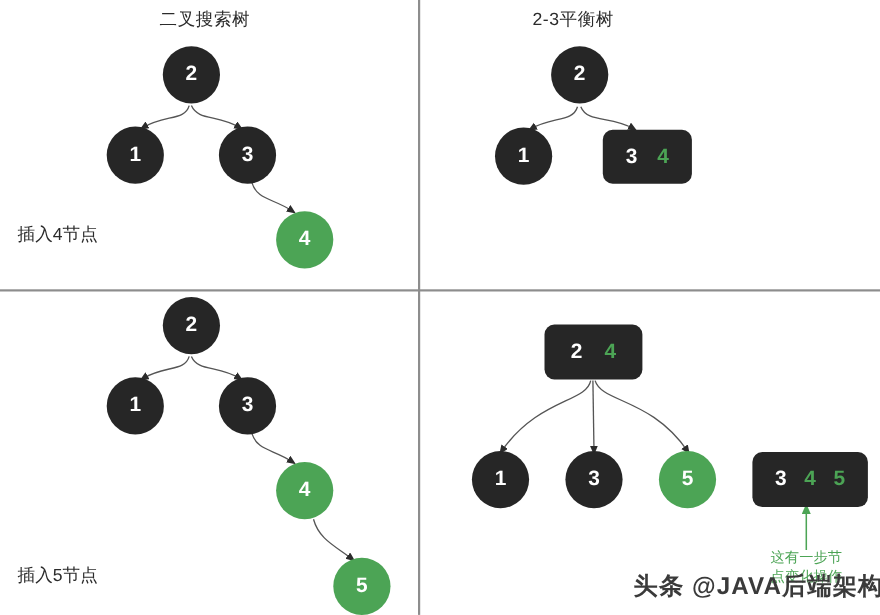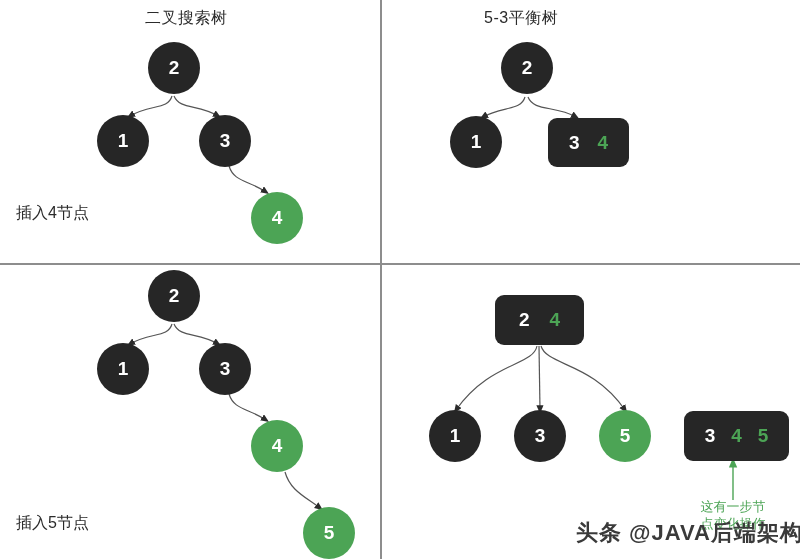--- a/index.html
+++ b/index.html
@@ -153,21 +153,21 @@
   <div class="node dark" style="left:148px; top:42px; width:52px; height:52px;">2</div>
 
   <div class="node dark" style="left:97px; top:115px; width:52px; height:52px;">1</div>
 
   <div class="node dark" style="left:199px; top:115px; width:52px; height:52px;">3</div>
 
   <div class="node green" style="left:251px; top:192px; width:52px; height:52px;">4</div>
 
   <div class="caption" style="left:16px; top:203px;">插入4节点</div>
 
-  <div class="quad-title" style="left:484px; top:8px;">5-3平衡树</div>
+  <div class="quad-title" style="left:484px; top:8px;">2-3平衡树</div>
 
   <div class="node dark" style="left:501px; top:42px; width:52px; height:52px;">2</div>
 
   <div class="node dark" style="left:450px; top:116px; width:52px; height:52px;">1</div>
 
   <div class="boxnode" style="left:548px; top:118px; width:81px; height:49px;">
     <span class="key" style="margin:0 9px;">3</span>
     <span class="key green" style="margin:0 9px;">4</span>
   </div>
 

